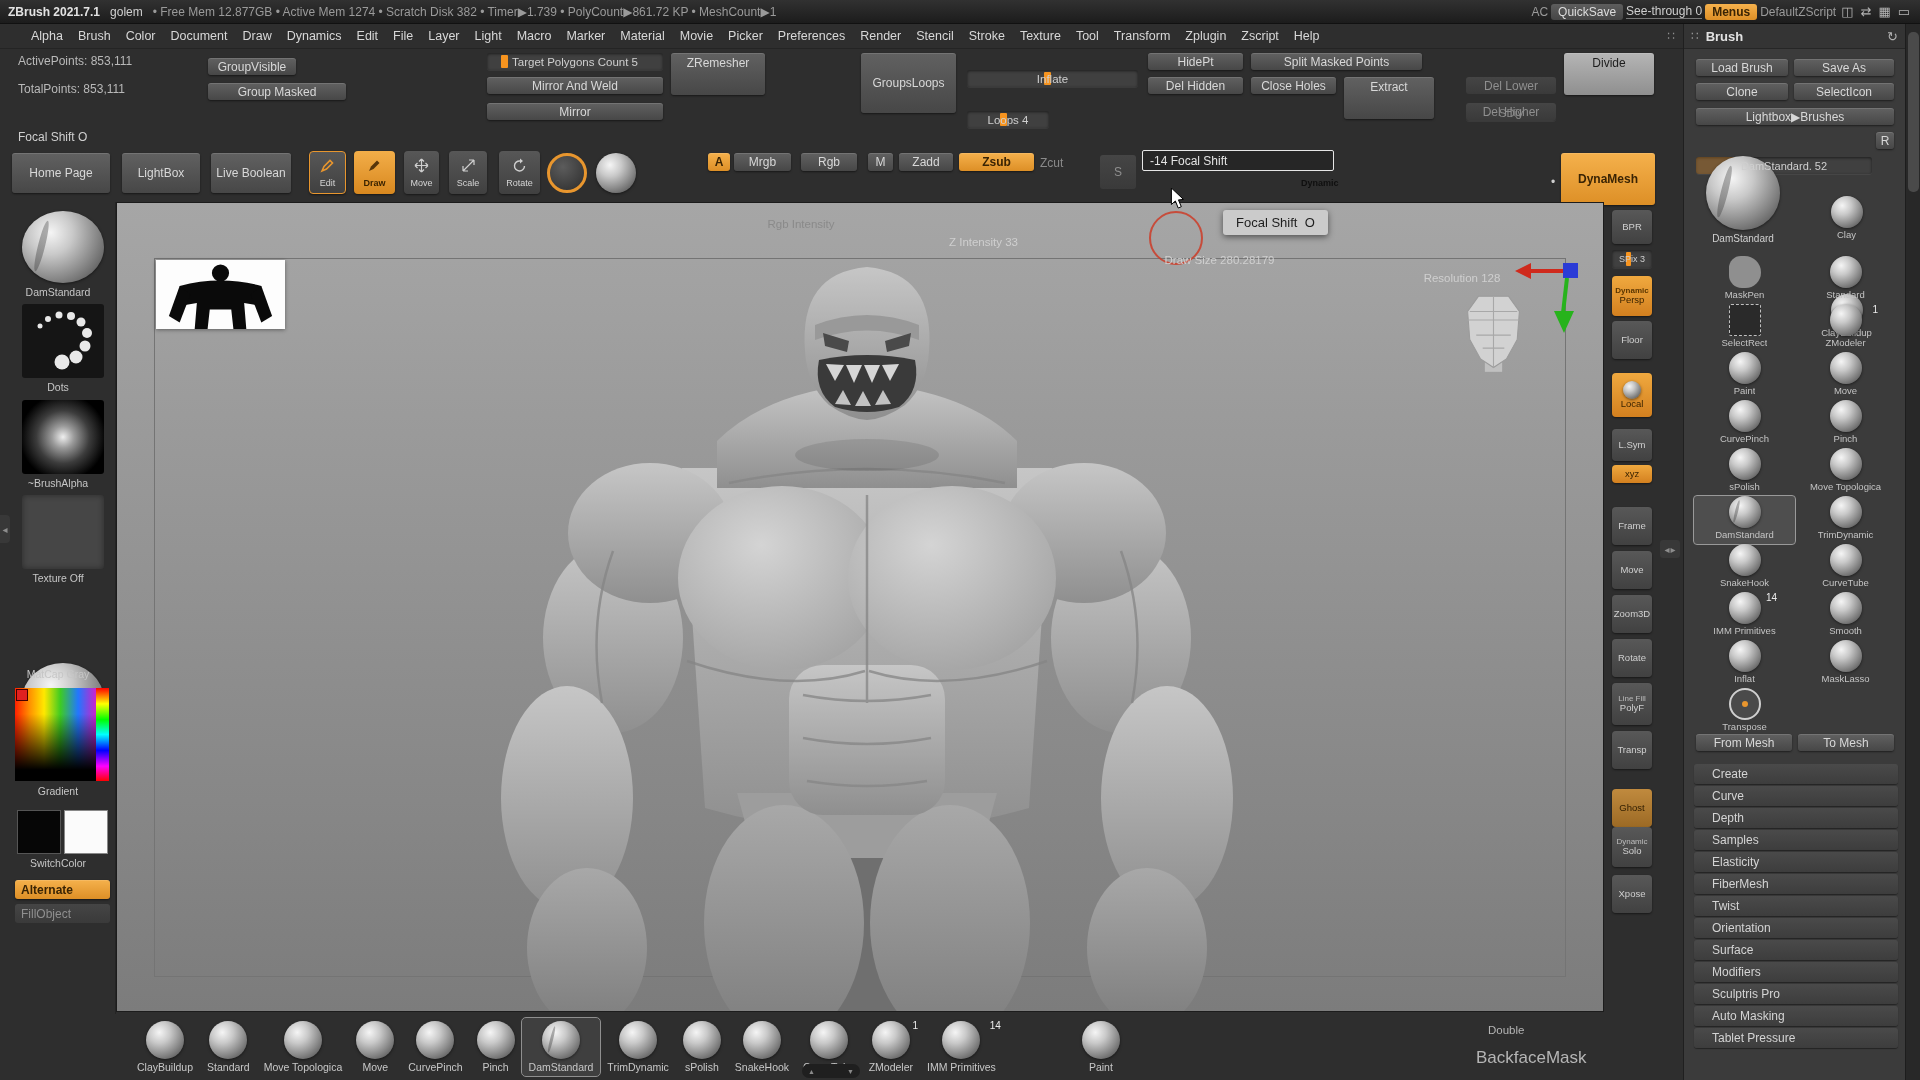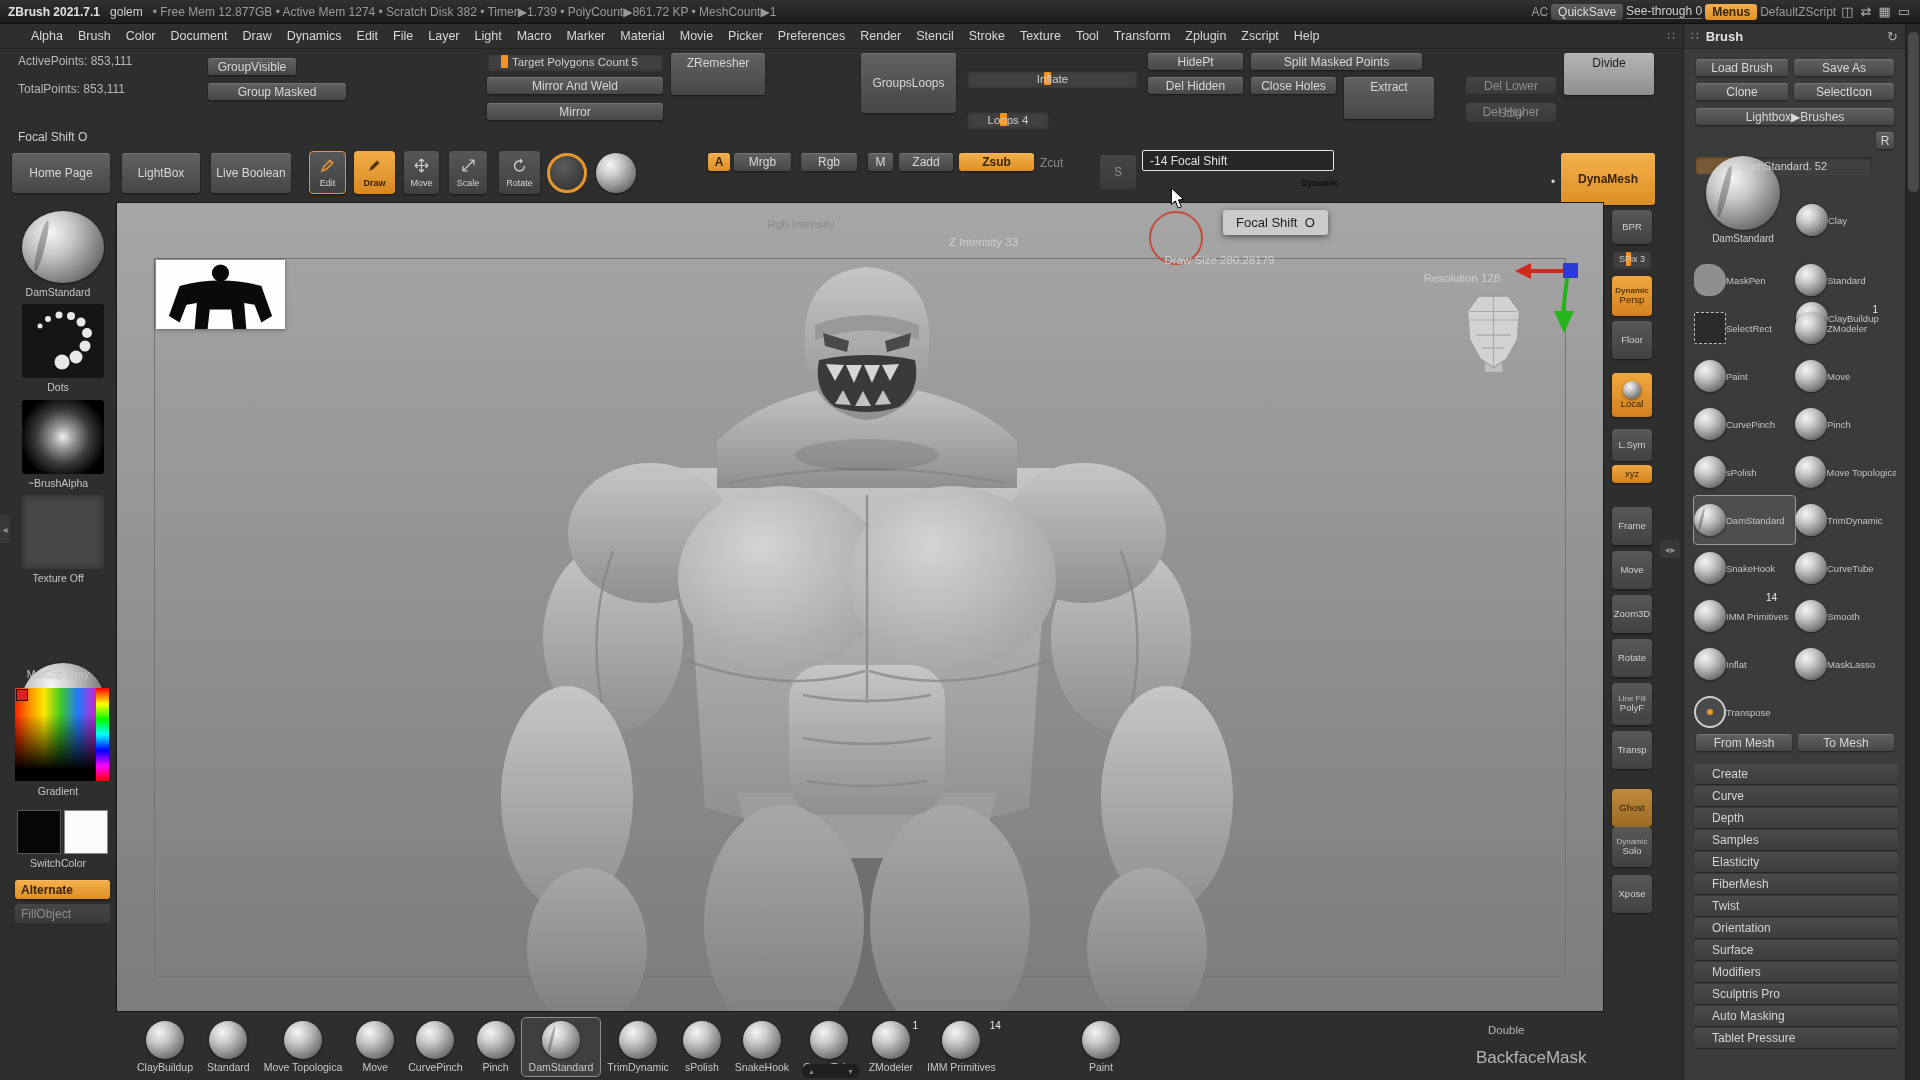--- a/index.html
+++ b/index.html
@@ -39,21 +39,21 @@
 .side-lbl{position:absolute;width:116px;text-align:center;font-size:10.5px;color:#c6c6c6;white-space:nowrap}
 #right-shelf{position:absolute;left:1606px;top:202px;width:52px;height:812px;display:flex;flex-direction:column;align-items:center;padding-top:8px}
 .rs-btn{width:40px;background:linear-gradient(#585858,#414141);border-radius:4px;box-shadow:0 1px 2px rgba(0,0,0,.5);display:flex;flex-direction:column;align-items:center;justify-content:center;font-size:9.5px;color:#d0d0d0;text-align:center;cursor:pointer;line-height:1.15}
 .rs-btn .sub{font-size:8px;color:#bdbdbd}
 .rs-btn.active{background:linear-gradient(#f0a93f,#d3801f);color:#3a2300}
 .rs-btn.active .sub{color:#5a3500;font-weight:bold}
 .rs-btn.ghosty{background:linear-gradient(#c08a3e,#9c6a25);color:#2f1d00}
 #brush-panel{position:absolute;left:1683px;top:24px;width:222px;height:1056px;background:#3b3b3b;border-left:1px solid #1f1f1f}
 #bp-header{display:flex;align-items:center;height:25px;padding:0 7px;gap:7px;background:#343434;border-bottom:1px solid #262626}
 .bp-title{font-size:13px;font-weight:bold;color:#e2e2e2}
-.bcell{width:101px;height:48px;display:flex;flex-direction:row;align-items:center;position:relative;cursor:pointer}
+.bcell{width:101px;height:48px;display:flex;flex-direction:column;align-items:center;position:relative;cursor:pointer}
 .bcell .bicon{width:32px;height:32px}
 .bcell .blbl{font-size:9.5px;color:#c4c4c4;margin-top:1px;white-space:nowrap;overflow:hidden;max-width:99px}
 .bcell.selected{background:#4e4e4e;outline:1px solid #999;border-radius:3px}
 .bbadge{position:absolute;top:0;right:18px;font-size:10px;color:#ececec}
 .icon-selectrect{border:1px dashed #c0c0c0;background:#2a2a2a;border-radius:2px}
 .icon-transpose{border:2px solid #cfcfcf;border-radius:50%;background:#4a4a4a;display:flex;align-items:center;justify-content:center}
 .icon-transpose::after{content:"";width:6px;height:6px;border-radius:50%;background:#e9962e}
 .bp-section{height:20px;margin:2px 8px 2px 10px;display:flex;align-items:center;padding-left:18px;font-size:12px;color:#d4d4d4;background:linear-gradient(#4a4a4a,#3d3d3d);border-radius:3px;box-shadow:0 1px 1px rgba(0,0,0,.4);cursor:pointer}
 #bottom-tray{position:absolute;left:116px;top:1014px;width:1488px;height:66px;background:#2e2e2e;display:flex;align-items:flex-start;padding:4px 0 0 14px}
 .tray-item{display:flex;flex-direction:column;align-items:center;gap:2px;padding:3px 7px;position:relative;cursor:pointer;border-radius:4px}

